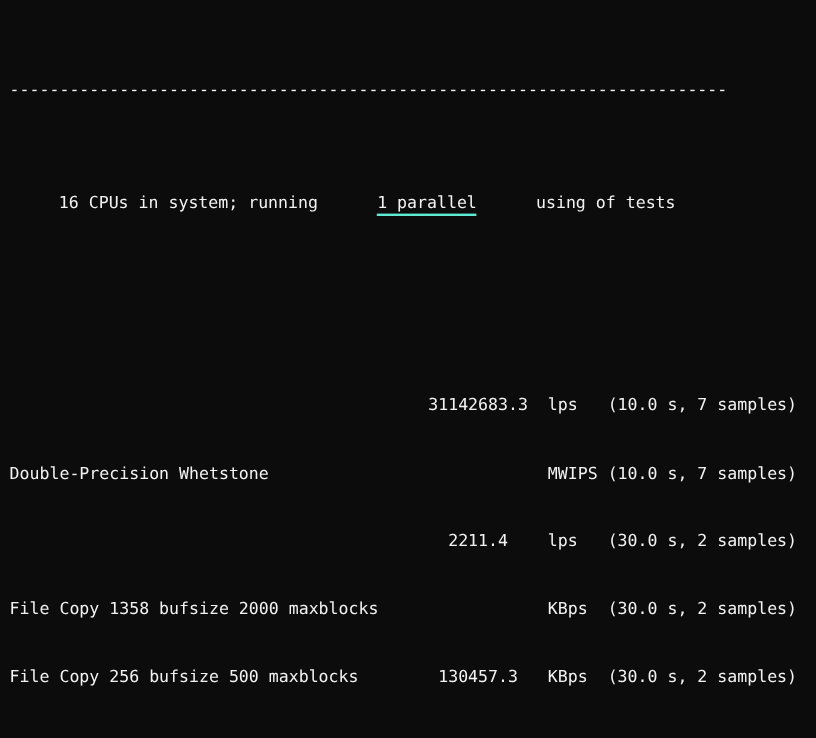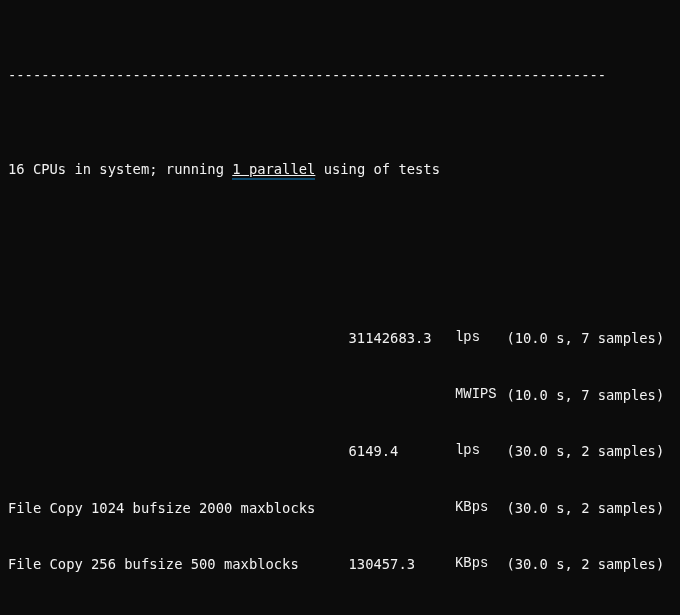--- a/index.html
+++ b/index.html
@@ -16,29 +16,28 @@
     font-family: "DejaVu Sans Mono", "Liberation Mono", monospace;
     font-size: 13.8px;
     line-height: 18.8px;
     color: #f2f2f2;
     white-space: pre;
   }
   .row { position: relative; height: 18.8px; }
   .row span { position: absolute; top: 0; white-space: pre; }
   .lab   { left: 0; }
   
-  .c-val  { left: 41ch; width: 12ch; text-align: left; }
-  .c-unit { left: 54ch; font-family: Liberation Mono, monospace; }
+  .c-val  { left: 41ch; width: 12ch; text-align: center; }
+  .c-unit { left: 54ch; }
   .c-tim  { left: 60ch; }
   .gu {
-    border-bottom: 2px solid #0c4a6e;
+    border-bottom: 2px solid #5eead4;
     padding-bottom: 1px;
-    text-decoration: underline;
   }
-  .nested { position: static !important; }
+  .nested { position: static !important; margin-left: 41px; }
 </style>
 </head>
 <body>
 
 <div class="terminal">
 
   
   <div class="row">
     <span class="lab">------------------------------------------------------------------------</span>
   </div>
@@ -50,30 +49,31 @@
 
   <div class="row"></div>
 
   
   <div class="row">
     <span class="c-val">31142683.3</span>
     <span class="c-unit">lps</span>
     <span class="c-tim">(10.0 s, 7 samples)</span>
   </div>
   <div class="row">
+    <span class="lab">Double-Precision Whetstone</span>
     <span class="c-unit">MWIPS</span>
     <span class="c-tim">(10.0 s, 7 samples)</span>
   </div>
   <div class="row">
-    <span class="c-val">6149.4</span>
+    <span class="c-val">2211.4</span>
     <span class="c-unit">lps</span>
     <span class="c-tim">(30.0 s, 2 samples)</span>
   </div>
   <div class="row">
-    <span class="lab">File Copy 1024 bufsize 2000 maxblocks</span>
+    <span class="lab">File Copy 1358 bufsize 2000 maxblocks</span>
     <span class="c-unit">KBps</span>
     <span class="c-tim">(30.0 s, 2 samples)</span>
   </div>
   <div class="row">
     <span class="lab">File Copy 256 bufsize 500 maxblocks</span>
     <span class="c-val">130457.3</span>
     <span class="c-unit">KBps</span>
     <span class="c-tim">(30.0 s, 2 samples)</span>
   </div>
   

